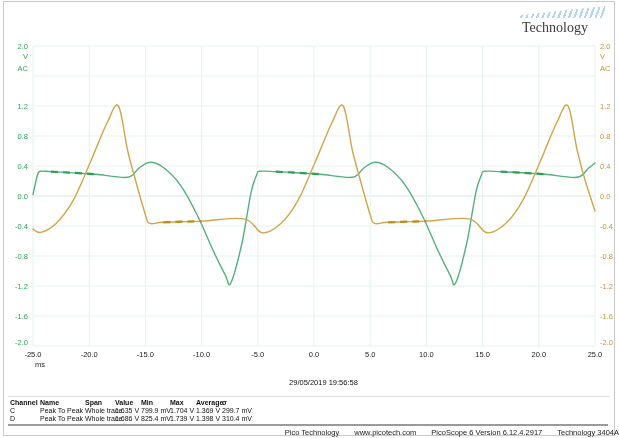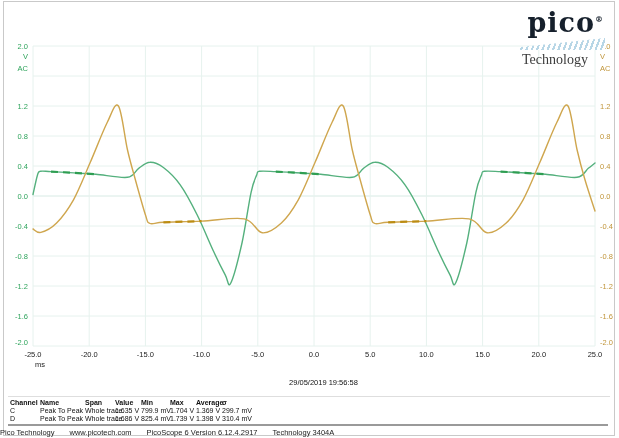--- a/index.html
+++ b/index.html
@@ -23,21 +23,21 @@
   .timestamp{position:absolute;top:378px;left:0;right:0;text-align:center;
              font-size:7.5px;color:#111;margin-left:28px;}
   
   .table-rule{position:absolute;left:8px;right:9px;top:396px;height:1px;background:#dedede;}
   .meas{position:absolute;left:10px;top:399px;display:grid;
         grid-template-columns:30px 45px 30px 26px 29px 26px 26px 42px;
         font-size:7px;line-height:8px;color:#101010;white-space:nowrap;}
   .meas .mh{font-weight:700;}
   
   .footer-rule{position:absolute;left:8px;right:11px;top:424px;height:2px;background:#9a9a9a;}
-  .footer{position:absolute;left:0;right:0;top:428px;display:flex;justify-content:flex-start;
+  .footer{position:absolute;left:0;right:0;top:428px;display:flex;justify-content:flex-end;
           gap:15px;font-size:7.5px;color:#1a1a1a;white-space:nowrap;}
   text{font-family:"Liberation Sans",sans-serif;}
 </style>
 </head>
 <body>
 
 <div class="frame"></div>
 
 <svg id="chart" width="619" height="372">
     <defs>
@@ -106,21 +106,20 @@
     <path d="M33.0,194.5C33.7,191.3 36.3,178.9 37.5,175.0C38.7,171.1 38.1,171.8 40.3,171.3C42.6,170.7 44.7,171.3 51.0,171.6C57.3,171.9 70.5,172.7 78.0,173.1C85.5,173.6 87.7,173.6 95.9,174.3C104.2,174.9 120.3,178.3 127.4,177.3C134.5,176.3 134.9,170.8 138.7,168.3C142.4,165.8 145.8,162.4 149.9,162.3C154.0,162.1 158.3,163.8 163.4,167.5C168.4,171.3 174.6,176.9 180.2,184.8C185.9,192.6 191.5,203.5 197.1,214.8C202.7,226.0 209.3,242.3 214.0,252.3C218.6,262.3 222.4,269.6 225.2,274.8C228.0,279.9 228.0,288.4 230.8,283.0C233.6,277.6 238.7,257.6 242.1,242.5C245.4,227.4 248.6,203.5 251.1,192.3C253.5,181.0 255.3,178.5 256.7,175.0C258.1,171.5 256.3,171.8 259.5,171.3C262.7,170.7 268.6,171.3 275.8,171.6C283.0,171.9 295.3,172.7 302.8,173.1C310.3,173.6 312.5,173.6 320.7,174.3C329.0,174.9 345.1,178.3 352.2,177.3C359.3,176.3 359.7,170.8 363.5,168.3C367.2,165.8 370.6,162.4 374.7,162.3C378.8,162.1 383.1,163.8 388.2,167.5C393.2,171.3 399.4,176.9 405.0,184.8C410.7,192.6 416.3,203.5 421.9,214.8C427.5,226.0 434.1,242.3 438.8,252.3C443.4,262.3 447.2,269.6 450.0,274.8C452.8,279.9 452.8,288.4 455.6,283.0C458.4,277.6 463.5,257.6 466.9,242.5C470.2,227.4 473.4,203.5 475.9,192.3C478.3,181.0 480.1,178.5 481.5,175.0C482.9,171.5 481.1,171.8 484.3,171.3C487.5,170.7 493.4,171.3 500.6,171.6C507.8,171.9 520.1,172.7 527.6,173.1C535.1,173.6 537.3,173.6 545.5,174.3C553.8,174.9 569.9,178.3 577.0,177.3C584.1,176.3 585.3,170.6 588.3,168.3C591.3,165.9 593.9,163.9 595.0,163.0" fill="none" stroke="#54b07d" stroke-width="1.4" stroke-linejoin="round" stroke-linecap="round" clip-path="url(#plotclip)"></path>
     <path d="M33.0,229.0C34.3,229.6 36.9,233.4 40.9,232.4C44.8,231.4 51.2,228.4 56.6,223.0C62.0,217.6 67.8,209.9 73.5,199.8C79.1,189.6 84.7,175.1 90.3,162.3C95.9,149.4 102.5,131.9 107.2,122.5C111.9,113.1 115.1,101.5 118.4,106.0C121.8,110.5 124.6,137.3 127.4,149.5C130.2,161.8 132.3,168.6 135.3,179.5C138.3,190.4 143.0,207.4 145.4,214.8C147.8,222.1 146.9,222.1 149.9,223.4C152.9,224.6 154.8,222.6 163.4,222.3C172.0,221.9 188.1,221.7 201.6,221.1C215.1,220.6 234.2,216.9 244.3,218.9C254.4,220.8 256.1,232.1 262.3,232.8C268.5,233.4 275.4,228.5 281.4,223.0C287.4,217.5 292.6,209.9 298.3,199.8C303.9,189.6 309.5,175.1 315.1,162.3C320.7,149.4 327.3,131.9 332.0,122.5C336.7,113.1 339.9,101.5 343.2,106.0C346.6,110.5 349.4,137.3 352.2,149.5C355.0,161.8 357.1,168.6 360.1,179.5C363.1,190.4 367.8,207.4 370.2,214.8C372.6,222.1 371.7,222.1 374.7,223.4C377.7,224.6 379.6,222.6 388.2,222.3C396.8,221.9 412.9,221.7 426.4,221.1C439.9,220.6 459.0,216.9 469.1,218.9C479.2,220.8 480.9,232.1 487.1,232.8C493.3,233.4 500.2,228.5 506.2,223.0C512.2,217.5 517.4,209.9 523.1,199.8C528.7,189.6 534.3,175.1 539.9,162.3C545.5,149.4 552.1,131.9 556.8,122.5C561.5,113.1 564.7,101.5 568.0,106.0C571.4,110.5 574.2,137.3 577.0,149.5C579.8,161.8 581.9,169.3 584.9,179.5C587.9,189.8 593.3,205.8 595.0,211.0" fill="none" stroke="#cfa64e" stroke-width="1.4" stroke-linejoin="round" stroke-linecap="round" clip-path="url(#plotclip)"></path>
     <path d="M51.0,171.6L78.0,173.1L95.9,174.3" fill="none" stroke="#2f9e52" stroke-width="2.2" stroke-dasharray="7 5" clip-path="url(#plotclip)"></path>
     <path d="M275.8,171.6L302.8,173.1L320.7,174.3" fill="none" stroke="#2f9e52" stroke-width="2.2" stroke-dasharray="7 5" clip-path="url(#plotclip)"></path>
     <path d="M500.6,171.6L527.6,173.1L545.5,174.3" fill="none" stroke="#2f9e52" stroke-width="2.2" stroke-dasharray="7 5" clip-path="url(#plotclip)"></path>
     <path d="M163.4,222.3L201.6,221.1" fill="none" stroke="#bb8c12" stroke-width="2.2" stroke-dasharray="7 5" clip-path="url(#plotclip)"></path>
     <path d="M388.2,222.3L426.4,221.1" fill="none" stroke="#bb8c12" stroke-width="2.2" stroke-dasharray="7 5" clip-path="url(#plotclip)"></path>
   </svg>
 
 <div class="logo">
-  <div class="logo-brand"><span>pico</span><span class="reg">®</span></div>
   <div class="logo-waves"></div>
   <div class="logo-sub">Technology</div>
 </div>
 
 <div class="timestamp">29/05/2019 19:56:58</div>
 
 <div class="table-rule"></div>
 <div id="meas" class="meas">
     <div class="mh">Channel</div>
     <div class="mh">Name</div>

